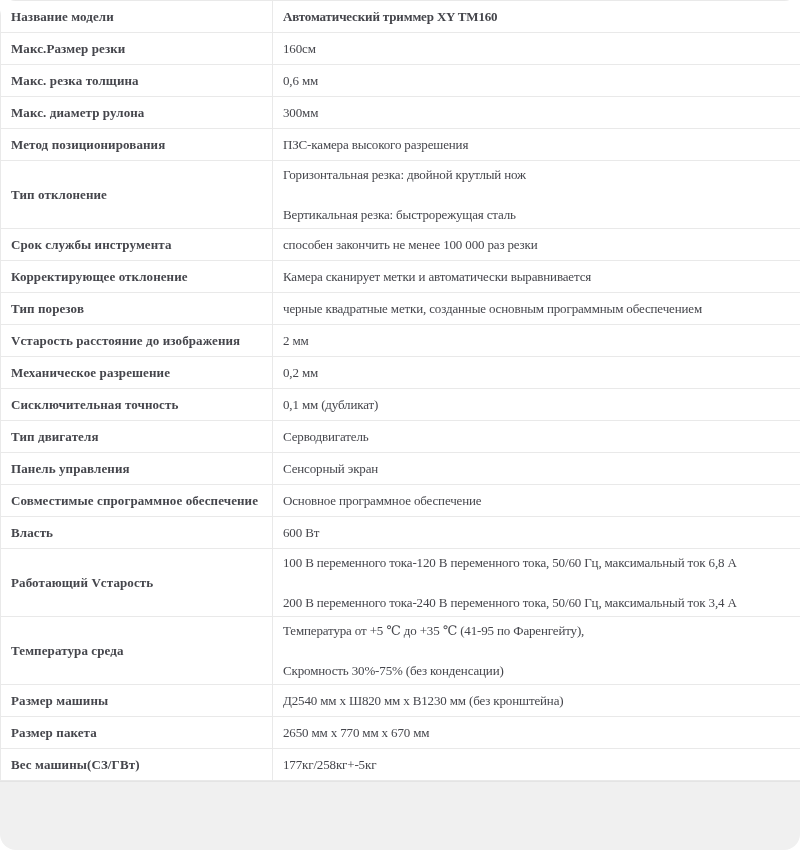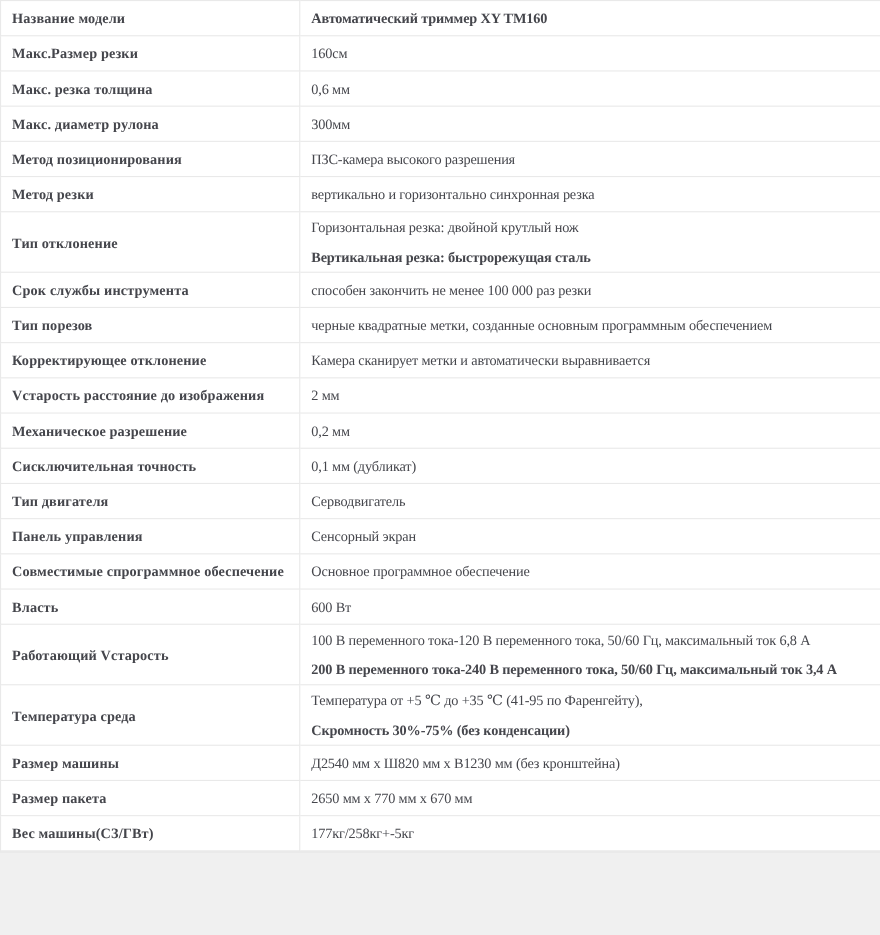--- a/index.html
+++ b/index.html
@@ -15,20 +15,21 @@
     background: #ffffff;
     width: 800px;
   }
   .page {
     width: 800px;
     height: 850px;
     overflow: hidden;
     background: #ffffff;
     display: flex;
     flex-direction: column;
+    border-radius: 16px;
   }
   table.spec-table {
     width: 800px;
     border-collapse: collapse;
     table-layout: fixed;
     background: var(--row-bg);
     font-family: "Liberation Serif", "DejaVu Serif", serif;
     color: var(--text-color);
   }
   table.spec-table col.col-label { width: 272px; }
@@ -46,21 +47,21 @@
     letter-spacing: 0.1px;
   }
   td.value-cell {
     padding-left: 13px;
     letter-spacing: -0.15px;
   }
   tr.multi td { padding-top: 5px; padding-bottom: 5px; }
   .cell-line {
     white-space: nowrap;
   }
-  .cell-line + .cell-line { margin-top: 10px; font-weight: bold; }
+  .cell-line + .cell-line { margin-top: 23px; }
   tr.value-bold td.value-cell .cell-line { font-weight: bold; }
   .bottom-strip {
     flex: 1;
     width: 800px;
     background: var(--strip-bg);
     border-top: 1px solid #e4e4e4;
     min-height: 8px;
   }
 </style>
 </head>
@@ -96,49 +97,43 @@
           <td class="value-cell">
             <div class="cell-line">300мм</div>
           </td>
         </tr>
         <tr>
           <td class="label-cell"><span>Метод позиционирования</span></td>
           <td class="value-cell">
             <div class="cell-line">ПЗС-камера высокого разрешения</div>
           </td>
         </tr>
-        <tr>
-          <td class="label-cell"><span>Метод резки</span></td>
-          <td class="value-cell">
-            <div class="cell-line">вертикально и горизонтально синхронная резка</div>
-          </td>
-        </tr>
         <tr class="multi">
           <td class="label-cell"><span>Тип отклонение</span></td>
           <td class="value-cell">
             <div class="cell-line">Горизонтальная резка: двойной крутлый нож</div>
             <div class="cell-line">Вертикальная резка: быстрорежущая сталь</div>
           </td>
         </tr>
         <tr>
           <td class="label-cell"><span>Срок службы инструмента</span></td>
           <td class="value-cell">
             <div class="cell-line">способен закончить не менее 100 000 раз резки</div>
           </td>
         </tr>
         <tr>
+          <td class="label-cell"><span>Корректирующее отклонение</span></td>
+          <td class="value-cell">
+            <div class="cell-line">Камера сканирует метки и автоматически выравнивается</div>
+          </td>
+        </tr>
+        <tr>
           <td class="label-cell"><span>Тип порезов</span></td>
           <td class="value-cell">
             <div class="cell-line">черные квадратные метки, созданные основным программным обеспечением</div>
-          </td>
-        </tr>
-        <tr>
-          <td class="label-cell"><span>Корректирующее отклонение</span></td>
-          <td class="value-cell">
-            <div class="cell-line">Камера сканирует метки и автоматически выравнивается</div>
           </td>
         </tr>
         <tr>
           <td class="label-cell"><span>Vстарость расстояние до изображения</span></td>
           <td class="value-cell">
             <div class="cell-line">2 мм</div>
           </td>
         </tr>
         <tr>
           <td class="label-cell"><span>Механическое разрешение</span></td>

